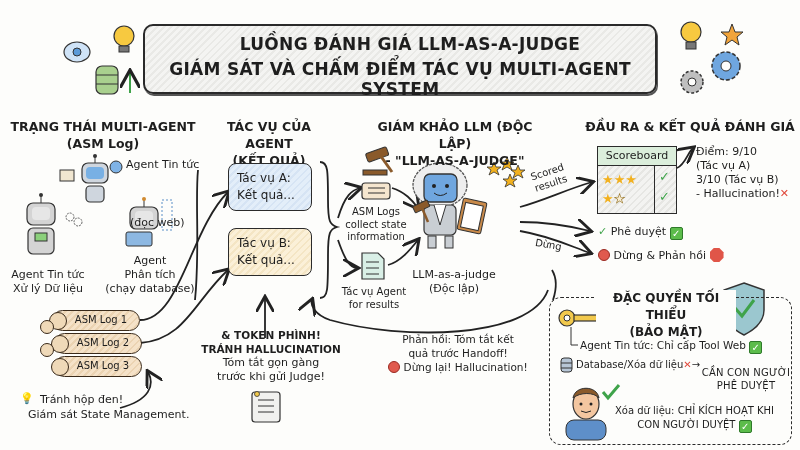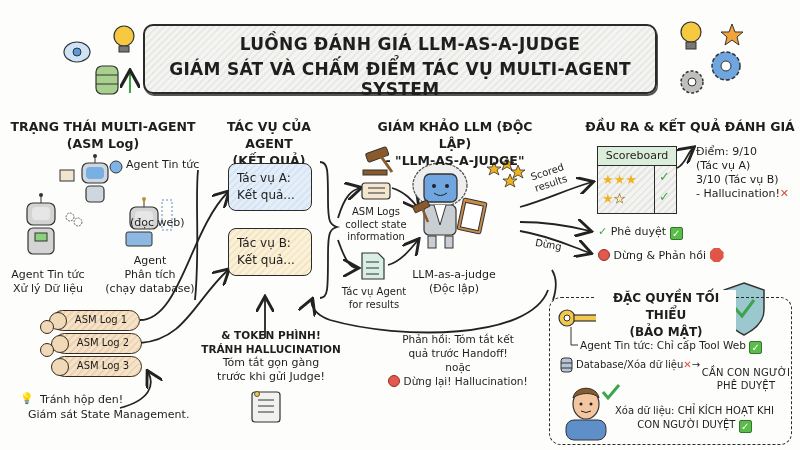--- a/index.html
+++ b/index.html
@@ -299,21 +299,20 @@
   <div>Tác vụ Agent</div>
   <div>for results</div>
 </div>
 <div class="abs txt ctr" style="left:408px; top:262px; width:92px;">
   <div>LLM-as-a-judge</div>
   <div>(Độc lập)</div>
 </div>
 <div class="abs txt ctr" style="left:378px; top:326px; width:160px; font-size:10.5px;">
   <div>Phản hồi: Tóm tắt kết</div>
   <div>quả trước Handoff!</div>
-  <div>noặc</div>
   <div><span class="stop-dot"></span> <span>Dừng lại! Hallucination!</span></div>
 </div>
 
 <div class="abs txt" style="left:532px; top:166px; transform:rotate(-18deg); font-size:10px; line-height:12px; text-align:center;">
   <div>Scored</div>
   <div>results</div>
 </div>
 <div class="abs txt" style="left:535px; top:238px; transform:rotate(10deg); font-size:10px;">Dừng</div>
 
 <div class="abs heading" style="left:585px; top:118px; width:210px; font-size:12.5px;">ĐẦU RA &amp; KẾT QUẢ ĐÁNH GIÁ</div>

